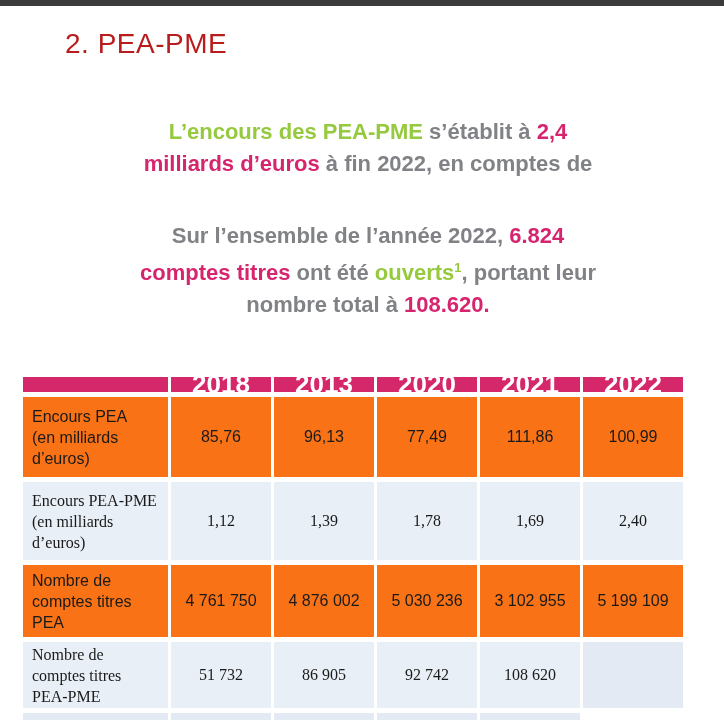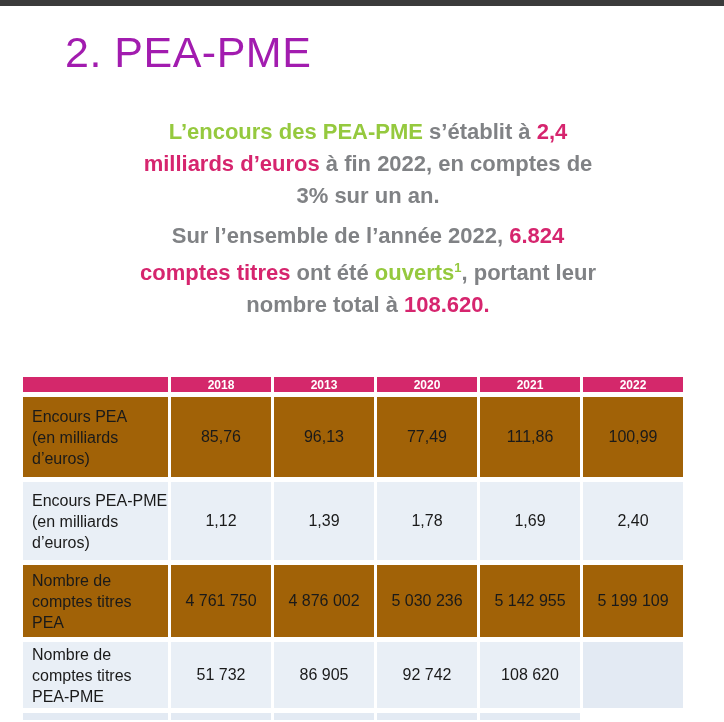--- a/index.html
+++ b/index.html
@@ -20,23 +20,23 @@
   .top-bar {
     position: absolute;
     top: 0; left: 0;
     width: 100%; height: 6px;
     background: #3B3B3B;
   }
   .title {
     position: absolute;
     left: 65px; top: 28px;
     margin: 0;
-    font-size: 43px;
+    font-size: 28px;
     font-weight: 400;
-    color: #a21caf;
+    color: #b91c1c;
     letter-spacing: 0.5px;
   }
   .para {
     position: absolute;
     left: 73px;
     width: 566px;
     margin: 12px;
     text-align: center;
     font-size: 22px;
     font-weight: bold;
@@ -64,41 +64,41 @@
     display: flex;
     align-items: center;
     justify-content: center;
     font-size: 16px;
     color: #1A1A1A;
   }
   .cell.th {
     background: #D4286B;
     color: #ffffff;
     font-weight: bold;
-    font-size: 12px;
+    font-size: 26px;
     margin-top: 32px;
   }
   .cell.label {
     justify-content: flex-start;
     text-align: left;
     padding-left: 9px;
     line-height: 21px;
     white-space: pre-line;
   }
-  .cell.dark  { background: #a16207; }
-  .cell.light { background: #E9EFF6; }
+  .cell.dark  { background: #f97316; }
+  .cell.light { background: #E9EFF6; font-family: Liberation Serif, serif; }
   .cell.sliver { background: #E3EAF3; }
 </style>
 </head>
 <body>
 
 <div class="page">
   <div class="top-bar"></div>
   <h1 class="title">2. PEA-PME</h1>
-  <p class="para" id="p1"><span class="c-green">L’encours des </span><span class="c-green">PEA-PME</span><span class="c-gray"> s’établit à </span><span class="c-pink">2,4</span><br><span class="c-pink">milliards d’euros</span><span class="c-gray"> à fin 2022, en comptes de</span><br><span class="c-gray">3% sur un an.</span></p>
+  <p class="para" id="p1"><span class="c-green">L’encours des </span><span class="c-green">PEA-PME</span><span class="c-gray"> s’établit à </span><span class="c-pink">2,4</span><br><span class="c-pink">milliards d’euros</span><span class="c-gray"> à fin 2022, en comptes de</span><br></p>
   <p class="para" id="p2"><span class="c-gray">Sur l’ensemble de l’année 2022, </span><span class="c-pink">6.824</span><br><span class="c-pink">comptes titres</span><span class="c-gray"> ont été </span><span class="c-green">ouverts</span><sup class="c-green">1</sup><span class="c-gray">, portant leur</span><br><span class="c-gray">nombre total à </span><span class="c-pink">108.620.</span></p>
   <div class="table" id="data-table">
       <div class="cell th"></div>
       <div class="cell th">2018</div>
       <div class="cell th">2013</div>
       <div class="cell th">2020</div>
       <div class="cell th">2021</div>
       <div class="cell th">2022</div>
       <div class="cell label dark">Encours PEA
 (en milliards
@@ -115,21 +115,21 @@
       <div class="cell val light">1,39</div>
       <div class="cell val light">1,78</div>
       <div class="cell val light">1,69</div>
       <div class="cell val light">2,40</div>
       <div class="cell label dark">Nombre de
 comptes titres
 PEA</div>
       <div class="cell val dark">4 761 750</div>
       <div class="cell val dark">4 876 002</div>
       <div class="cell val dark">5 030 236</div>
-      <div class="cell val dark">5 142 955</div>
+      <div class="cell val dark">3 102 955</div>
       <div class="cell val dark">5 199 109</div>
       <div class="cell label light">Nombre de
 comptes titres
 PEA-PME</div>
       <div class="cell val light">51 732</div>
       <div class="cell val light">86 905</div>
       <div class="cell val light">92 742</div>
       <div class="cell val light">108 620</div>
       <div class="cell sliver"></div>
       <div class="cell sliver"></div>

